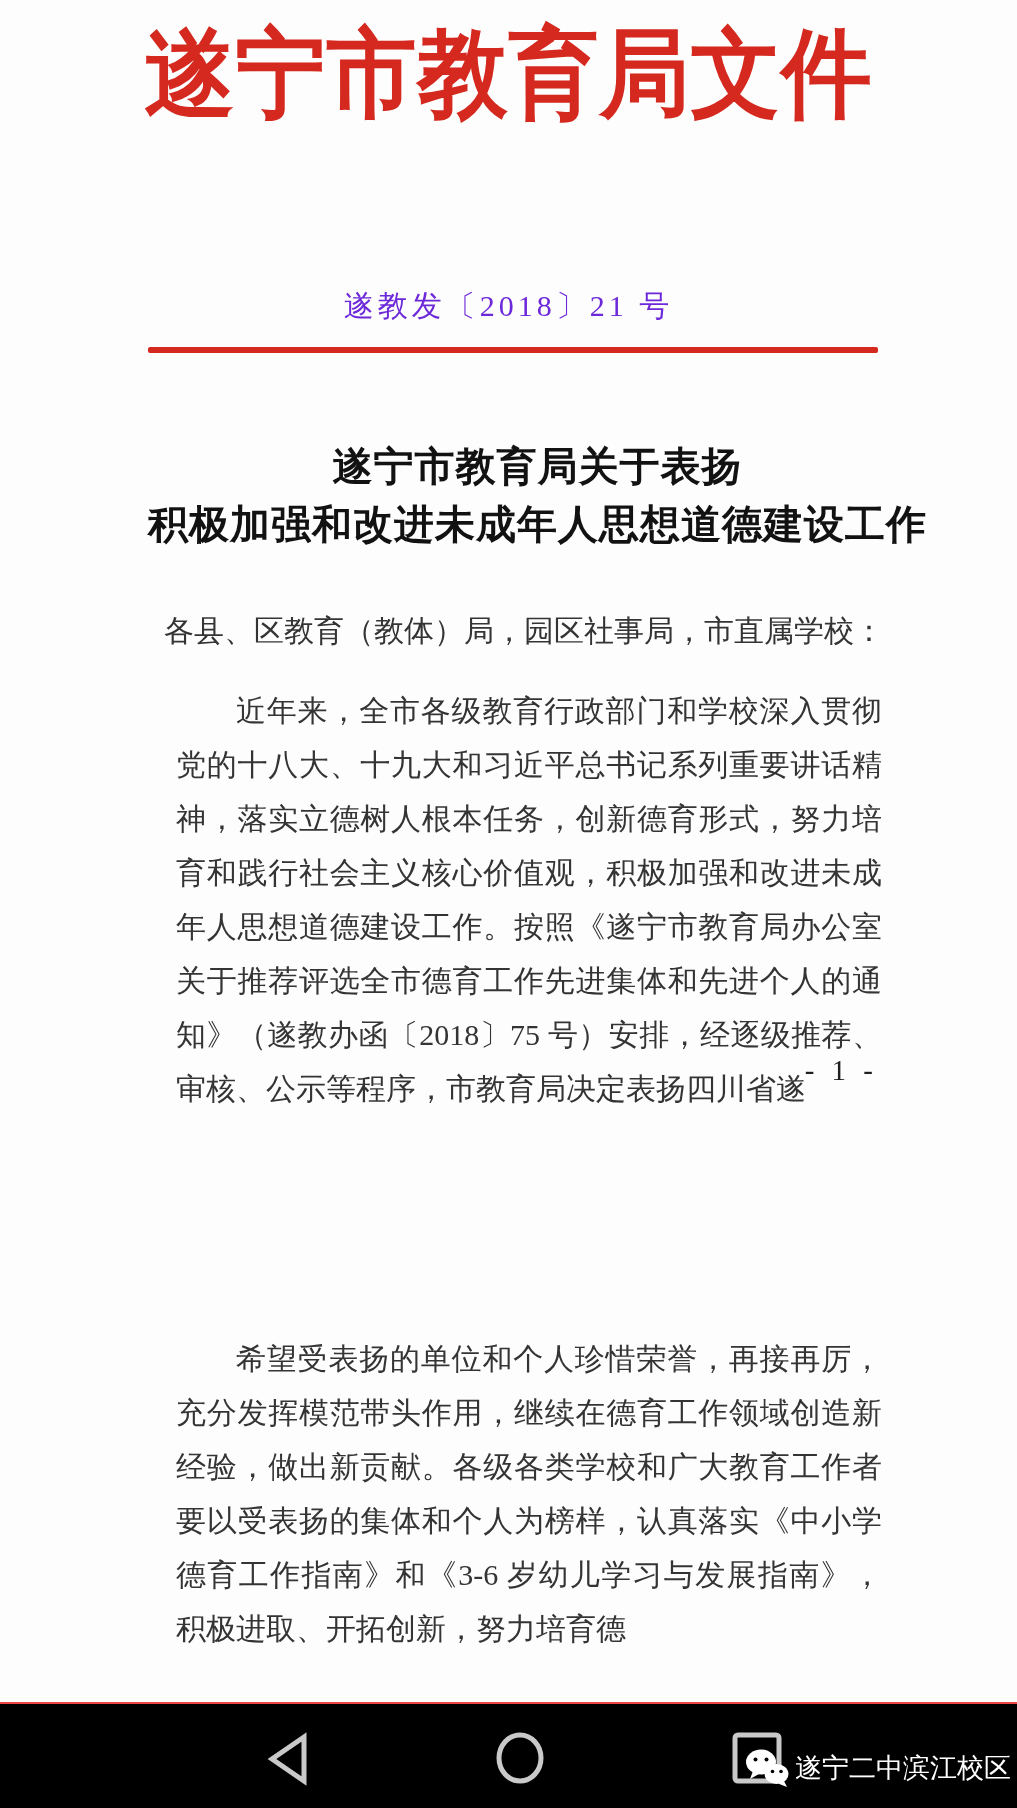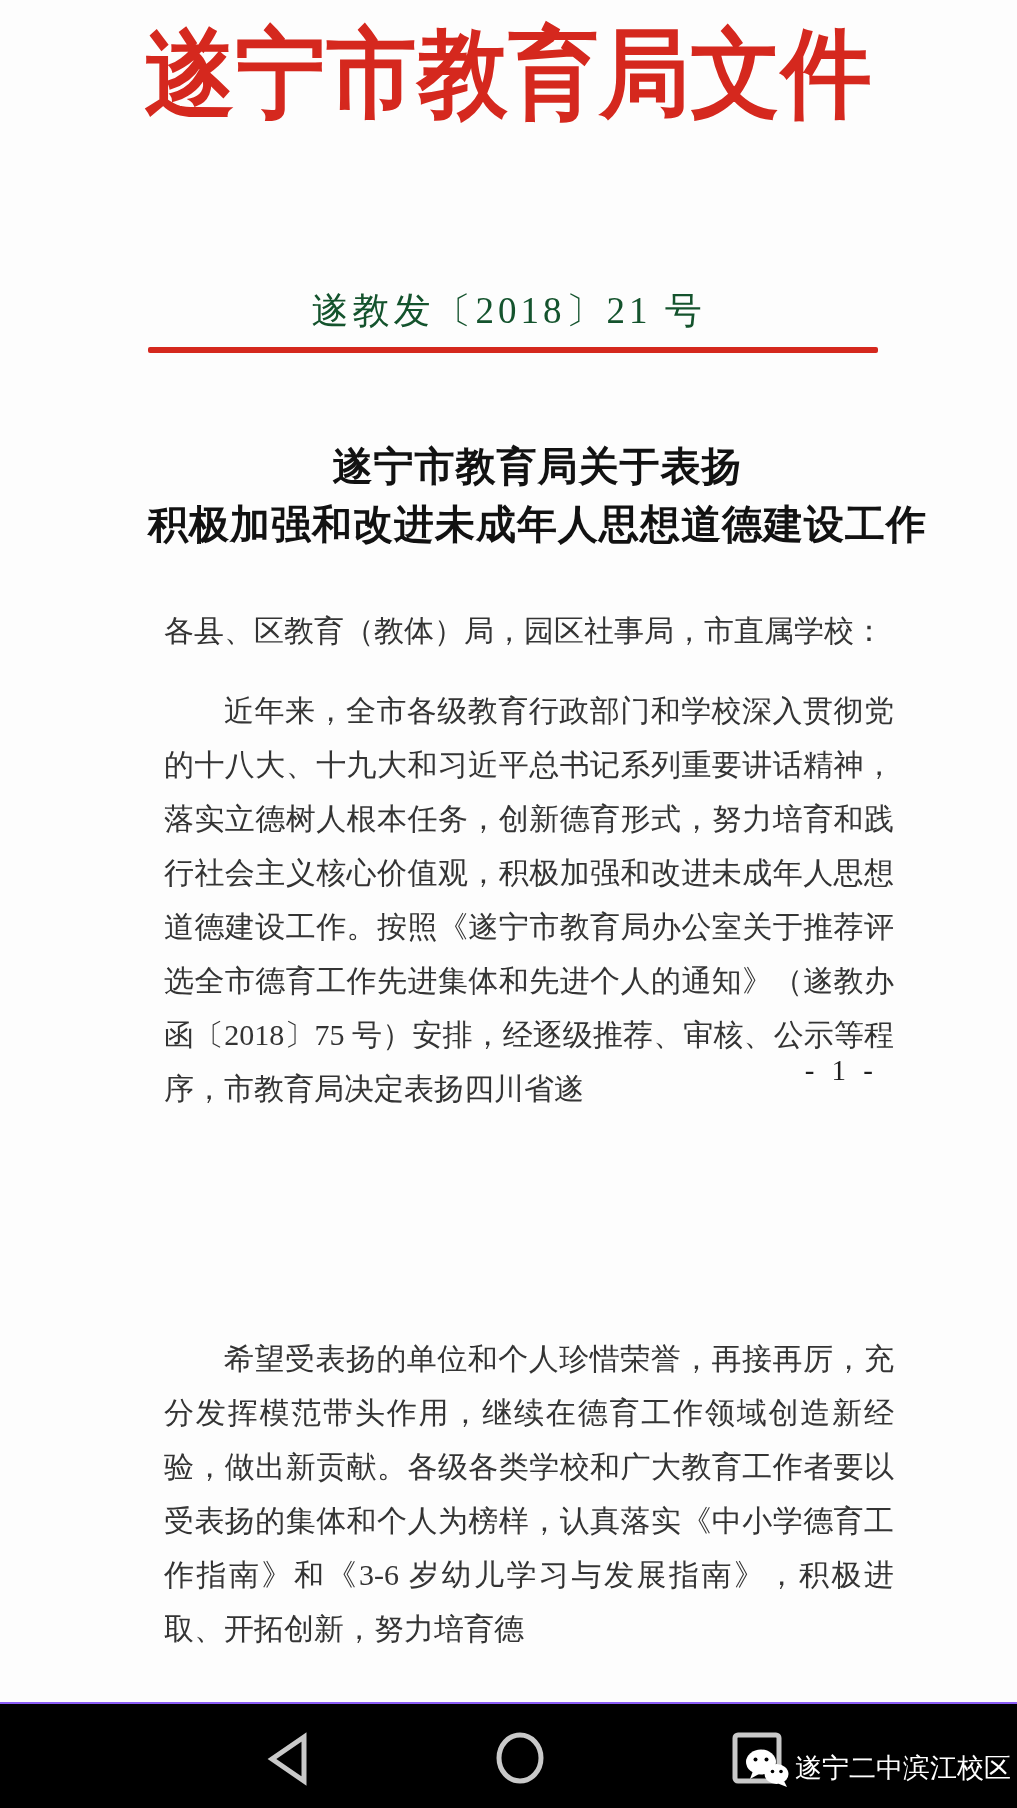--- a/index.html
+++ b/index.html
@@ -9,46 +9,46 @@
   }
   .page{position:absolute;left:0;top:0;width:1017px;height:1702px;background:#fdfdfd;}
   .header-title{
     position:absolute;top:14px;left:0;width:100%;text-align:center;
     color:#d5281e;font-weight:900;font-size:90px;line-height:1.25;
     letter-spacing:1px;transform:scaleY(1.08);transform-origin:top center;
     font-family:"Liberation Serif","DejaVu Serif",serif;
   }
   .doc-number{
     position:absolute;top:286px;left:0;width:100%;text-align:center;
-    font-size:37px;color:#14532d;letter-spacing:4px;
+    font-size:30px;color:#6d28d9;letter-spacing:4px;
   }
   .red-rule{position:absolute;left:148px;top:347px;width:730px;height:6px;background:#d5281e;border-radius:2px;}
   .doc-title{
     position:absolute;top:438px;left:0;width:100%;text-align:center;
     font-size:40px;font-weight:bold;color:#121212;line-height:58px;letter-spacing:1px;margin-left:29px;
   }
   .body-block{
     position:absolute;left:164px;width:730px;color:#343434;
     font-size:30px;line-height:54px;text-align:justify;text-justify:inter-ideograph;
   }
   .block-1{top:604px;}
   .block-2{top:1308px;}
   .salutation{margin:0;}
-  .para-indent{margin:0;text-indent:2em;}
+  .para-indent{margin:12px;text-indent:2em;}
   .para-first{margin-top:26px;}
   .para-second{margin-top:24px;}
   .para-cont{margin:0;}
   .page-num{
     position:absolute;left:148px;top:1054px;width:730px;text-align:right;
     font-size:29px;color:#1f1f1f;letter-spacing:5px;
     font-family:"Liberation Serif","DejaVu Serif",serif;
   }
   .navbar{
     position:absolute;left:0;top:1702px;width:1017px;height:106px;background:#000000;
-    border-top:2px solid #8b5cf6;box-sizing:border-box;padding-left:16px;
+    border-top:2px solid #ef4444;box-sizing:border-box;padding-left:16px;
   }
   .nav-btn{position:absolute;background:transparent;border:none;padding:0;cursor:pointer;}
   .nav-back{left:260px;top:28px;width:56px;height:54px;}
   .nav-home{left:492px;top:26px;width:56px;height:56px;}
   .nav-recents{left:729px;top:27px;width:56px;height:54px;}
   .watermark{
     position:absolute;right:6px;top:44px;display:flex;align-items:center;gap:5px;
     color:#ffffff;font-size:27px;font-family:"Liberation Sans","DejaVu Sans",sans-serif;
     white-space:nowrap;
   }

